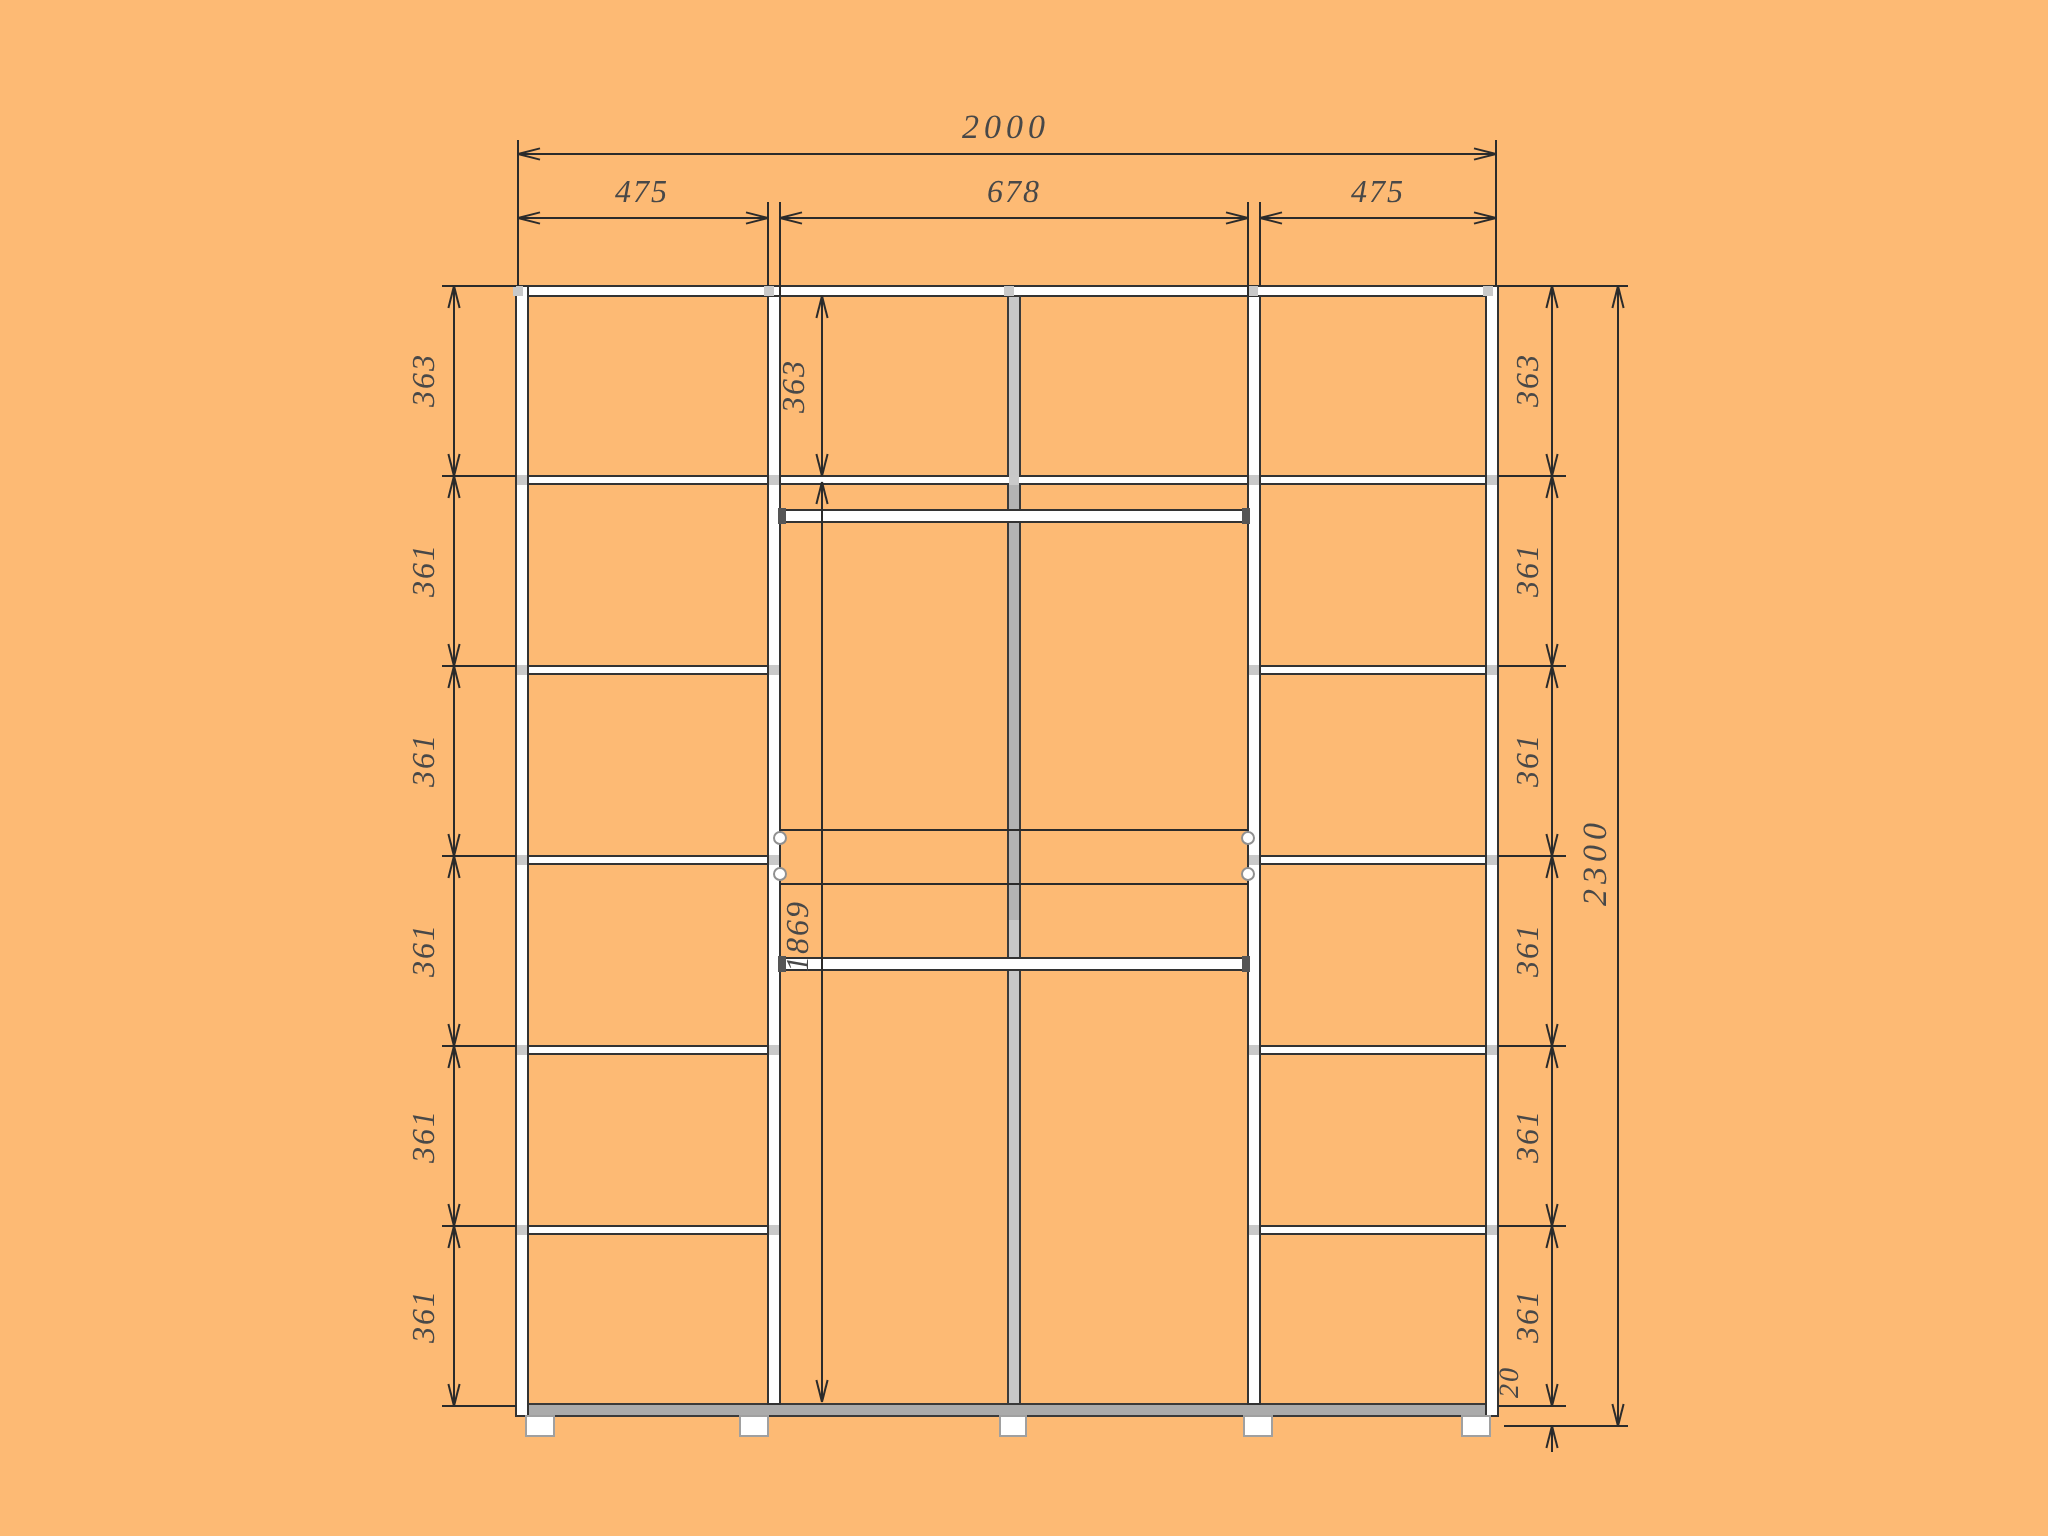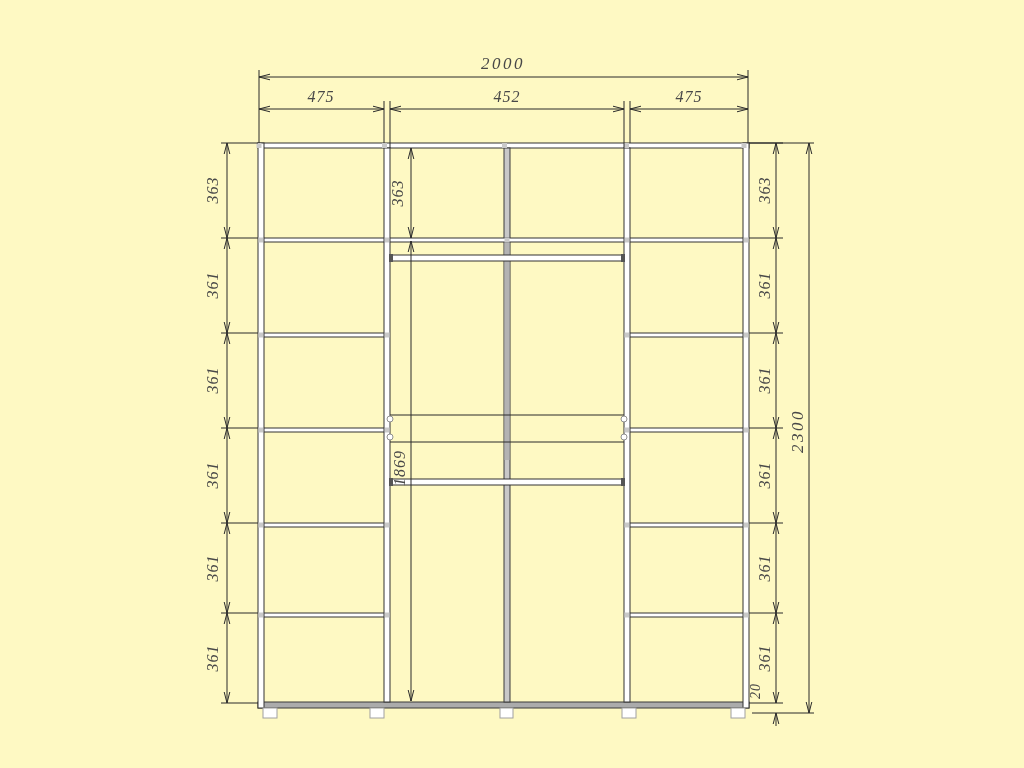--- a/index.html
+++ b/index.html
@@ -1,16 +1,16 @@
 <!DOCTYPE html>
 <html><head>
 <meta charset="utf-8">
 <style>
   html,body{margin:0;padding:0;background:#ffffff;}
-  #canvas{position:relative;width:1024px;height:768px;background:#fef9c3;overflow:hidden;
+  #canvas{position:relative;width:1024px;height:768px;background:#fdba74;overflow:hidden;
           font-family:"Liberation Serif","DejaVu Serif",serif;}
   #drawing-svg{position:absolute;left:0;top:0;}
   .dim{position:absolute;font-style:italic;font-size:16px;letter-spacing:1px;
        color:#484848;white-space:nowrap;transform:translate(-50%,-50%);}
   .dim.rot{transform:translate(-50%,-50%) rotate(-90deg);}
   .dim.big{font-size:17px;letter-spacing:2.5px;}
   .dim.small{font-size:14px;}
 </style>
 </head>
 <body>
@@ -186,21 +186,21 @@
       <line x1="411" y1="238" x2="413.8" y2="227" stroke="#2b2b2b" stroke-width="1"></line>
       <line x1="411" y1="241" x2="411" y2="701" stroke="#2b2b2b" stroke-width="1"></line>
       <line x1="411" y1="241" x2="408.2" y2="252" stroke="#2b2b2b" stroke-width="1"></line>
       <line x1="411" y1="241" x2="413.8" y2="252" stroke="#2b2b2b" stroke-width="1"></line>
       <line x1="411" y1="701" x2="408.2" y2="690" stroke="#2b2b2b" stroke-width="1"></line>
       <line x1="411" y1="701" x2="413.8" y2="690" stroke="#2b2b2b" stroke-width="1"></line>
     </svg>
 
   <div class="dim big" style="left:503px;top:64px;">2000</div>
   <div class="dim" style="left:321px;top:97px;">475</div>
-  <div class="dim" style="left:507px;top:97px;">452</div>
+  <div class="dim" style="left:507px;top:97px;">678</div>
   <div class="dim" style="left:689px;top:97px;">475</div>
 
   <div class="dim rot" style="left:213px;top:190px;">363</div>
   <div class="dim rot" style="left:213px;top:285px;">361</div>
   <div class="dim rot" style="left:213px;top:380px;">361</div>
   <div class="dim rot" style="left:213px;top:475px;">361</div>
   <div class="dim rot" style="left:213px;top:568px;">361</div>
   <div class="dim rot" style="left:213px;top:658px;">361</div>
 
   <div class="dim rot" style="left:398px;top:193px;">363</div>

